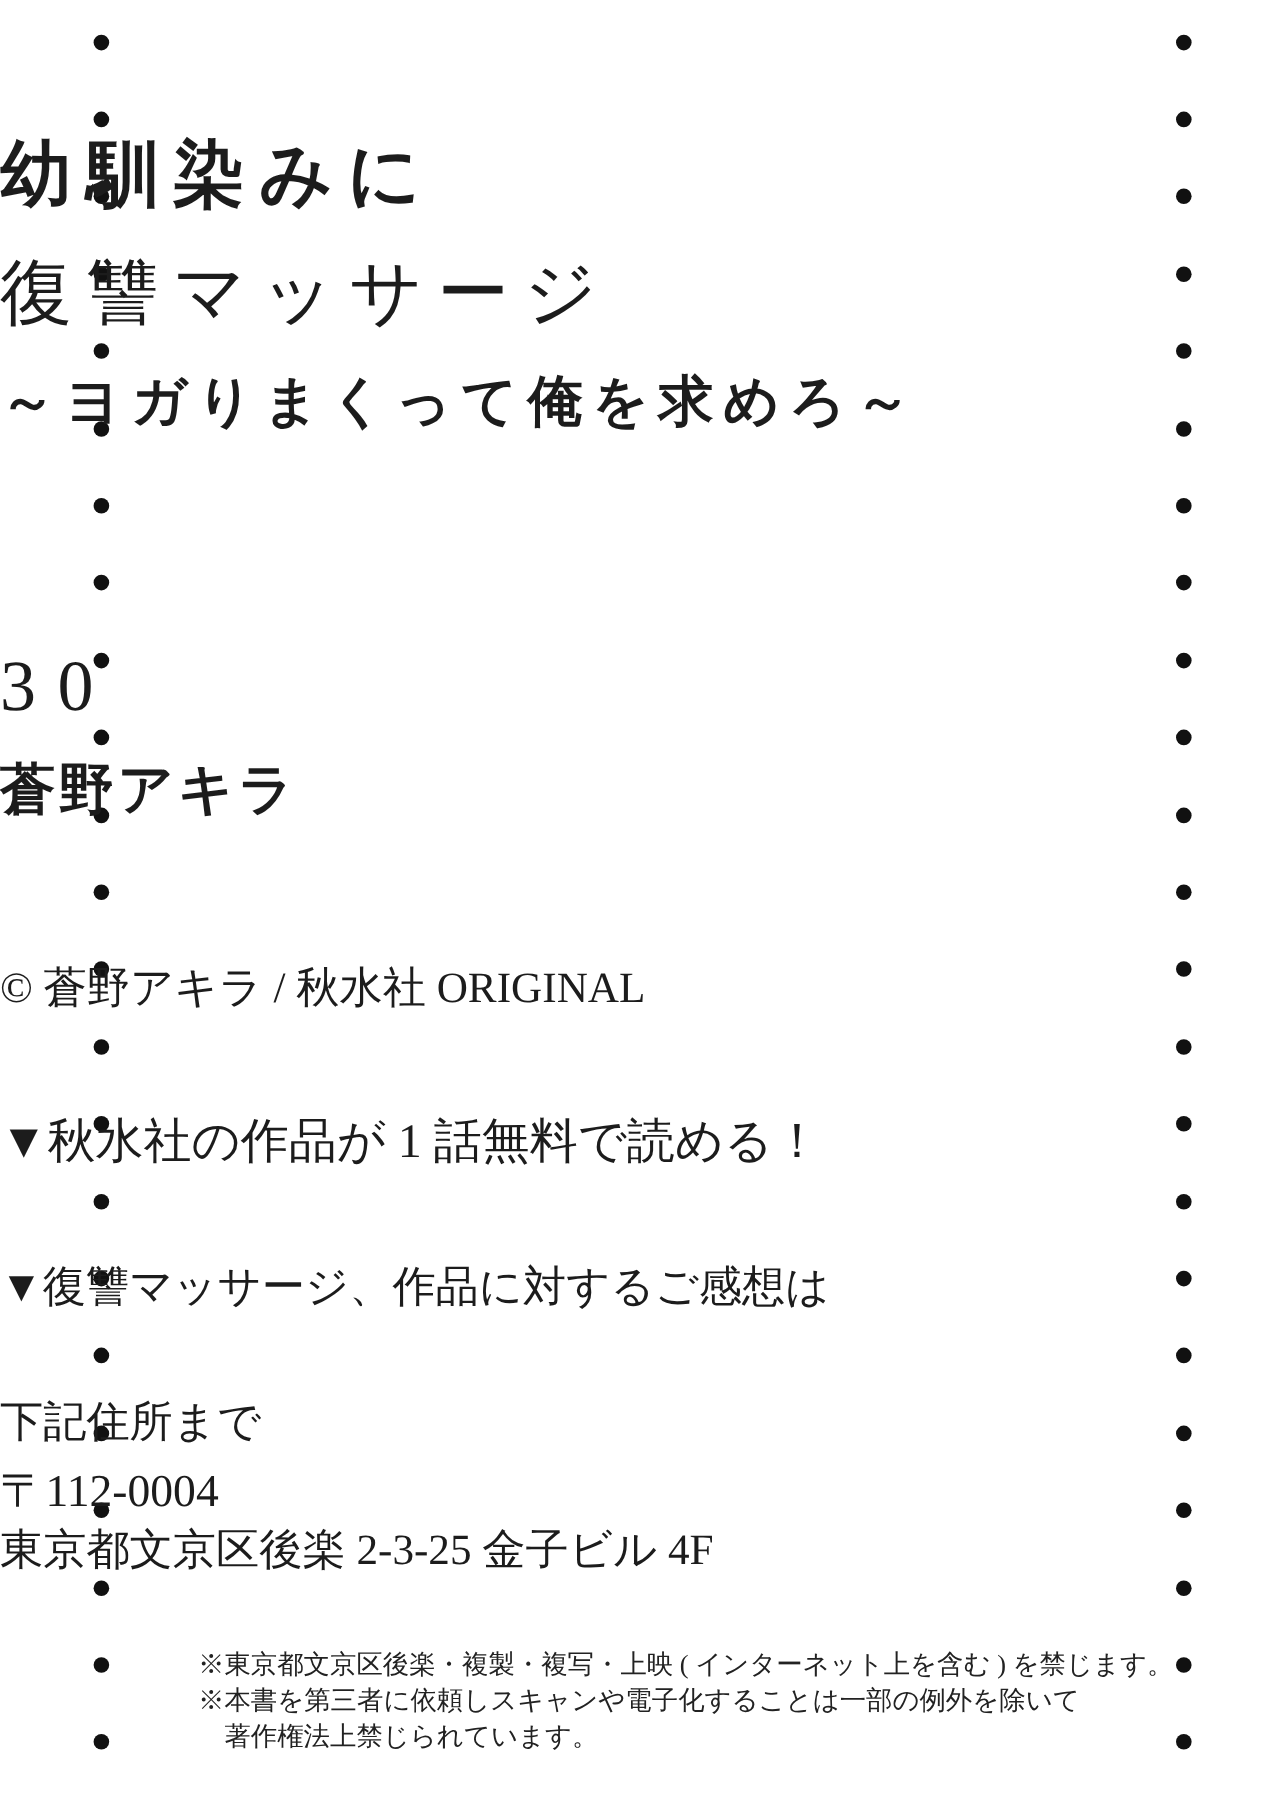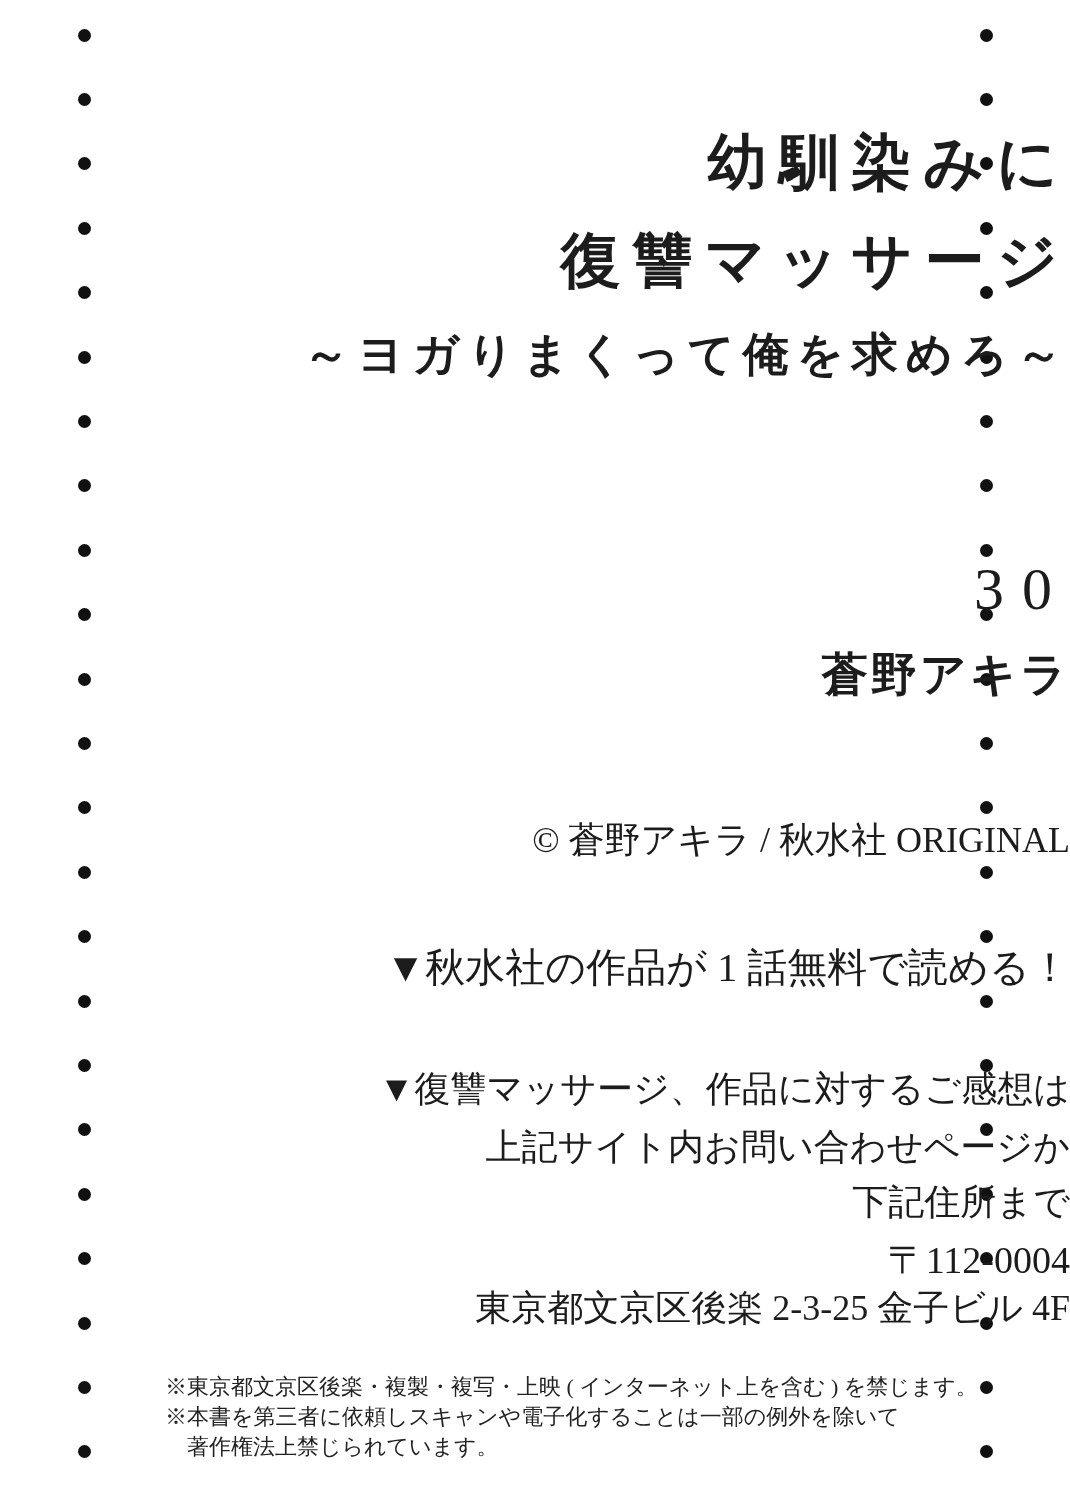--- a/index.html
+++ b/index.html
@@ -13,28 +13,27 @@
     height: 1500px;
     background: #ffffff;
     overflow: hidden;
     font-family: "Liberation Serif", "DejaVu Serif", serif;
     color: #1c1c1c;
   }
   .center-line {
     position: absolute;
     left: 0;
     right: 0;
-    text-align: right;
+    text-align: left;
     white-space: nowrap;
     line-height: 1.15;
-    margin-top: 17px;
   }
   .title-line1   { top: 112px; font-size: 60px; font-weight: bold; letter-spacing: 12px; }
-  .title-line2   { top: 210px; font-size: 60px; font-weight: bold; letter-spacing: 12px; }
-  .subtitle-line { top: 312px; font-size: 46px; font-weight: bold; letter-spacing: 8px; }
+  .title-line2   { top: 210px; font-size: 60px; font-weight: normal; letter-spacing: 12px; }
+  .subtitle-line { top: 312px; font-size: 46px; font-weight: bold; letter-spacing: 8px; font-family: Liberation Mono, monospace; }
   .volume-line   { top: 538px; font-size: 60px; font-weight: normal; letter-spacing: 18px; }
   .author-line   { top: 632px; font-size: 46px; font-weight: bold; letter-spacing: 3px; }
   .copyright-line{ top: 803px; font-size: 36px; }
   .promo-heading { top: 928px; font-size: 40px; }
   .promo-url     { top: 992px; font-size: 38px; }
   .contact-a     { top: 1052px; font-size: 36px; }
   .contact-b     { top: 1110px; font-size: 36px; }
   .contact-c     { top: 1165px; font-size: 36px; }
   .postal-line   { top: 1222px; font-size: 38px; }
   .address-line  { top: 1271px; font-size: 36px; }
@@ -131,21 +130,20 @@
 
   <div class="center-line author-line">蒼野アキラ</div>
 
   <div class="center-line copyright-line">© 蒼野アキラ / 秋水社 ORIGINAL</div>
 
   <div class="center-line promo-heading">▼秋水社の作品が 1 話無料で読める！</div>
 
 
   <div class="center-line contact-a">▼復讐マッサージ、作品に対するご感想は</div>
 
-  <div class="center-line contact-b">上記サイト内お問い合わせページか</div>
 
   <div class="center-line contact-c">下記住所まで</div>
 
   <div class="center-line postal-line">〒112-0004</div>
 
   <div class="center-line address-line">東京都文京区後楽 2-3-25 金子ビル 4F</div>
 
   <div class="legal-block">
     <div>※東京都文京区後楽・複製・複写・上映 ( インターネット上を含む ) を禁じます。</div>
     <div>※本書を第三者に依頼しスキャンや電子化することは一部の例外を除いて</div>

